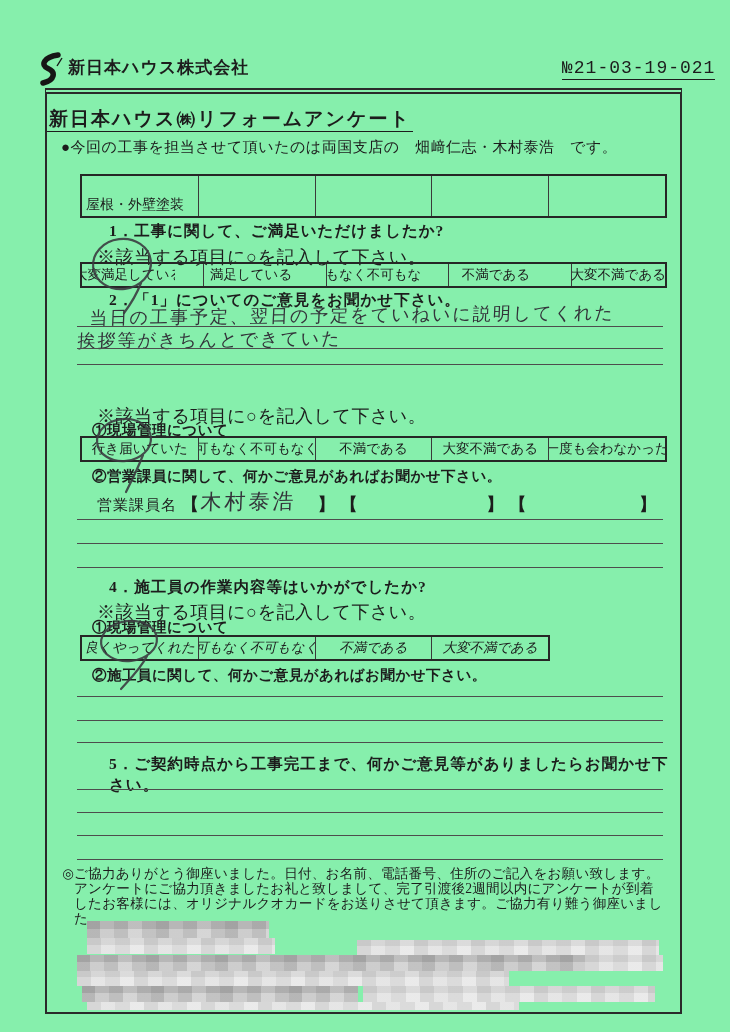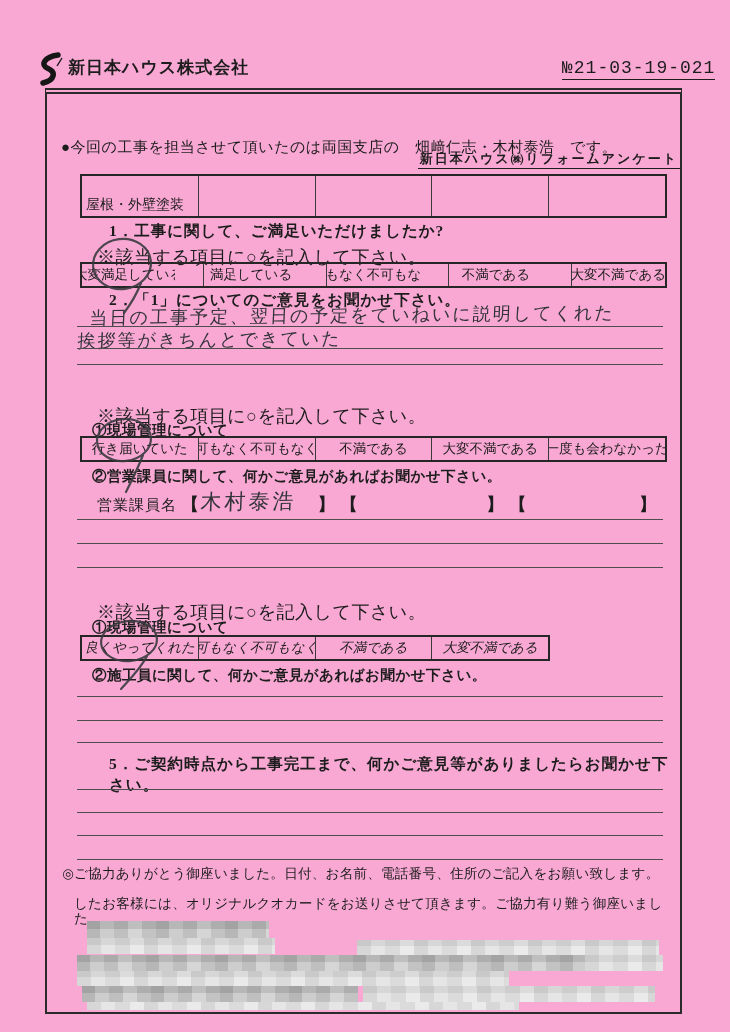--- a/index.html
+++ b/index.html
@@ -1,29 +1,29 @@
 <!DOCTYPE html>
 <html lang="ja"><head>
 <meta charset="utf-8">
 <style>
   html,body{margin:0;padding:0;background:#ffffff;}
   .page{
-    position:relative;width:730px;height:1032px;background:#f9a8d4;
+    position:relative;width:730px;height:1032px;background:#86efac;
     font-family:"Liberation Serif","DejaVu Serif",serif;color:#1c1c1c;overflow:hidden;
   }
   .abs{position:absolute;}
   
   .company-name{left:68px;top:56px;font-size:17px;font-weight:bold;letter-spacing:1px;
     font-family:"Liberation Sans","DejaVu Sans",sans-serif;}
   .doc-no{left:562px;top:58px;font-size:18px;letter-spacing:1px;border-bottom:1.5px solid #1c1c1c;
     padding-bottom:1px;font-family:Liberation Mono, monospace;}
   
   .form-box{left:45px;top:88px;width:633px;height:918px;border:2px solid #2a2a2a;border-top:6px double #2a2a2a;}
   
-  .form-title{left:0;top:12px;width:100%;text-align:right;font-size:13px;font-weight:bold;letter-spacing:2px;margin-top:44px;}
+  .form-title{left:0;top:12px;width:100%;text-align:left;font-size:19px;font-weight:bold;letter-spacing:2px;}
   .form-title span{border-bottom:1.6px solid #1c1c1c;padding:0 2px 2px 2px;}
   .intro{left:14px;top:44px;font-size:15px;letter-spacing:.5px;}
   
   .tbl{display:flex;border:2px solid #262626;box-sizing:border-box;}
   .tbl .cell{flex:1;border-left:1px solid #3a3a3a;box-sizing:border-box;display:flex;align-items:center;justify-content:center;
     font-size:13.5px;letter-spacing:0;white-space:nowrap;overflow:hidden;}
   .tbl .cell:first-child{border-left:none;}
   .work-tbl{left:33px;top:80px;width:587px;height:44px;}
   .work-tbl .cell{align-items:flex-end;justify-content:flex-start;padding:0 0 2px 4px;font-size:14px;text-align:right;}
   .opt-tbl{height:26px;}
@@ -117,40 +117,42 @@
     <div class="abs staff-row">
       <span>営業課員名</span>
       <span class="bracket">【</span><span class="name-slot slot1 hw hw-name">木村泰浩</span><span class="bracket">】</span>
       <span class="bracket">【</span><span class="name-slot slot2"></span><span class="bracket">】</span>
       <span class="bracket">【</span><span class="name-slot slot3"></span><span class="bracket">】</span>
     </div>
     <div class="abs rule" style="top:425px;"></div>
     <div class="abs rule" style="top:449px;"></div>
     <div class="abs rule" style="top:473px;"></div>
 
+    <div class="abs q-title" style="left:33px;top:483px;">4．施工員の作業内容等はいかがでしたか?</div>
     <div class="abs q-note" style="left:50px;top:506px;">※該当する項目に○を記入して下さい。</div>
     <div class="abs q-sub" style="left:45px;top:524px;">①現場管理について</div>
     <div class="abs tbl opt-tbl q4-tbl">
       <div class="cell">良くやってくれた</div>
       <div class="cell">可もなく不可もなく</div>
       <div class="cell">不満である</div>
       <div class="cell">大変不満である</div>
     </div>
     <div class="abs q-sub" style="left:45px;top:572px;">②施工員に関して、何かご意見があればお聞かせ下さい。</div>
     <div class="abs rule" style="top:602px;"></div>
     <div class="abs rule" style="top:626px;"></div>
     <div class="abs rule" style="top:648px;"></div>
 
     <div class="abs q-title" style="left:33px;top:660px;">5．ご契約時点から工事完工まで、何かご意見等がありましたらお聞かせ下さい。</div>
     <div class="abs rule" style="top:695px;"></div>
     <div class="abs rule" style="top:718px;"></div>
     <div class="abs rule" style="top:741px;"></div>
     <div class="abs rule" style="top:765px;"></div>
 
     <div class="abs closing-line" style="left:15px;top:772px;">◎ご協力ありがとう御座いました。日付、お名前、電話番号、住所のご記入をお願い致します。</div>
+    <div class="abs closing-line" style="left:27px;top:787px;">アンケートにご協力頂きましたお礼と致しまして、完了引渡後2週間以内にアンケートが到着</div>
     <div class="abs closing-line" style="left:27px;top:802px;">したお客様には、オリジナルクオカードをお送りさせて頂きます。ご協力有り難う御座いました。</div>
 
     <div class="mosaic mz-med" style="left:40px;top:827px;width:182px;height:17px;"></div>
     <div class="mosaic mz-light" style="left:40px;top:844px;width:188px;height:16px;"></div>
     <div class="mosaic mz-light" style="left:310px;top:846px;width:302px;height:15px;"></div>
     <div class="mosaic mz-med" style="left:30px;top:861px;width:508px;height:16px;"></div>
     <div class="mosaic mz-light" style="left:538px;top:861px;width:78px;height:16px;"></div>
     <div class="mosaic mz-light" style="left:30px;top:877px;width:432px;height:15px;"></div>
     <div class="mosaic mz-med" style="left:35px;top:892px;width:276px;height:16px;"></div>
     <div class="mosaic mz-light" style="left:316px;top:892px;width:292px;height:16px;"></div>

